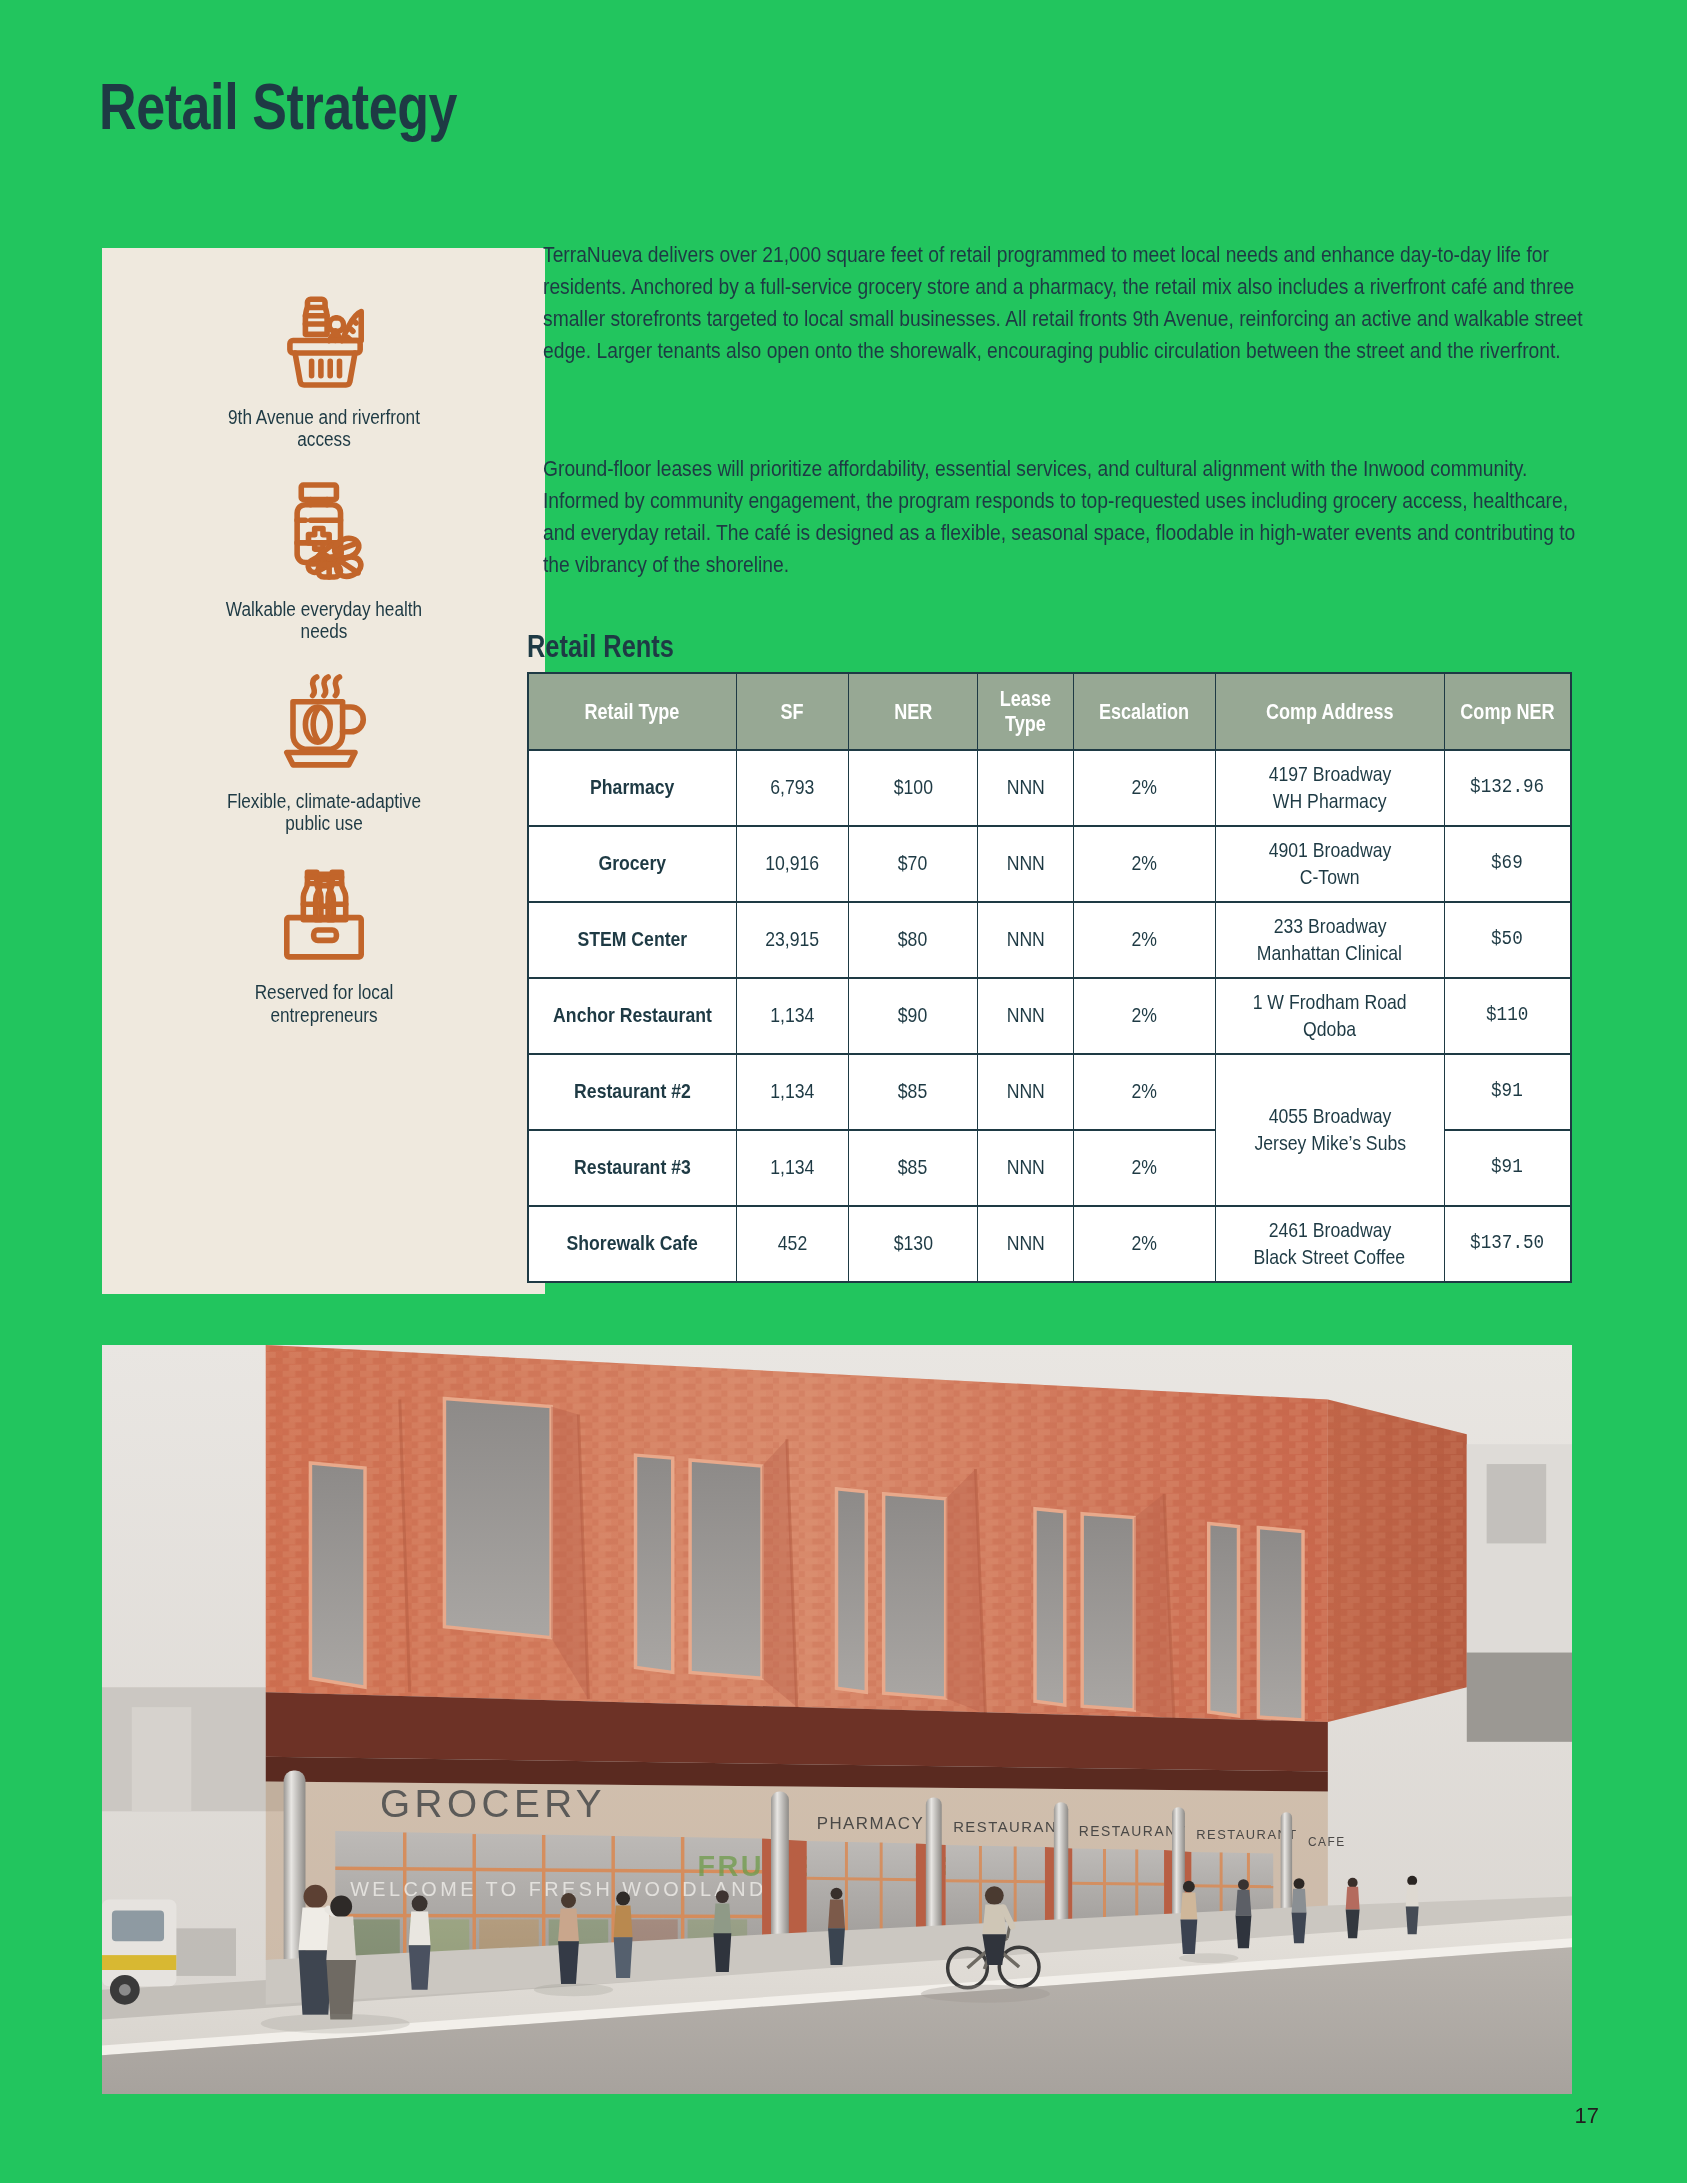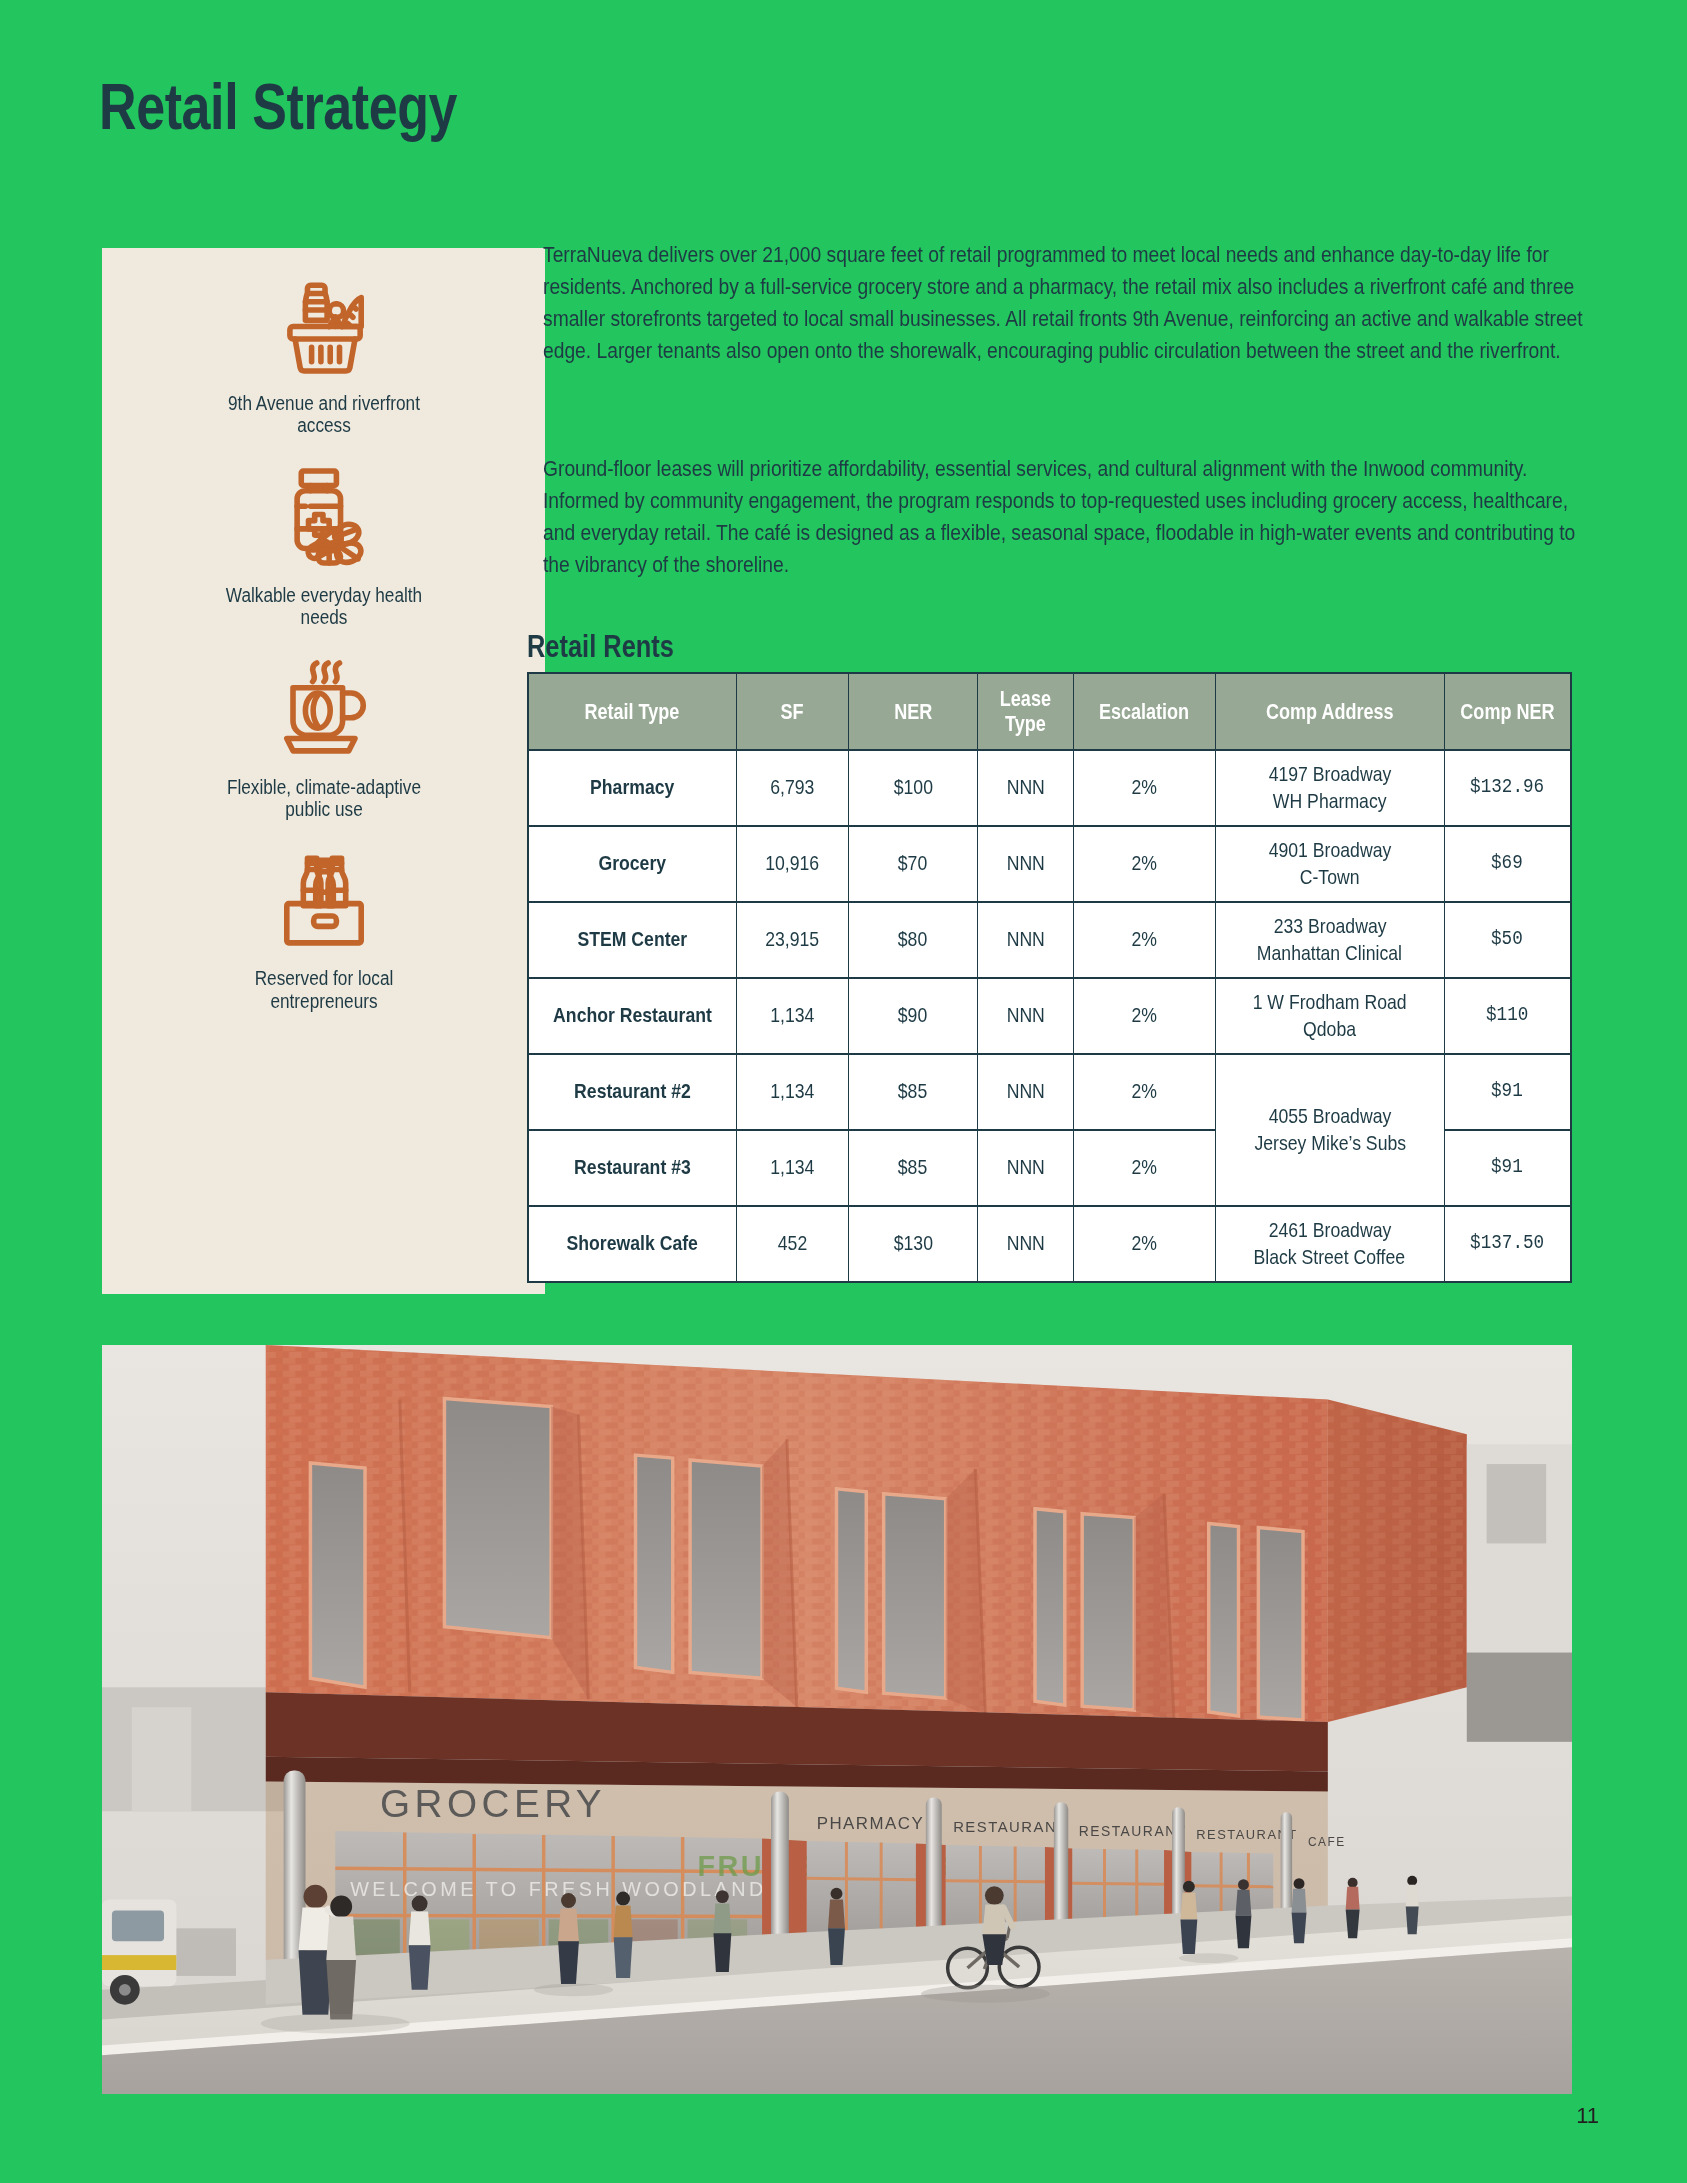--- a/index.html
+++ b/index.html
@@ -20,21 +20,21 @@
     white-space: nowrap;
   }
 
   
   #sidebar {
     position: absolute; left: 102px; top: 248px;
     width: 443px; height: 1046px;
     background: #efe9de;
     display: flex; flex-direction: column;
     align-items: center; justify-content: flex-start;
-    padding-top: 12px;
+    padding-top: 26px;
   }
   .side-item { width: 100%; display: flex; flex-direction: column; align-items: center; margin-bottom: 15px; }
   .side-icon { width: 124px; height: 129px; display: flex; align-items: center; justify-content: center; }
   .side-icon svg { width: 100%; height: 100%; display:block; }
   .side-label {
     margin-top: 3px; width: 278px; text-align: center;
     font-family: "Liberation Sans Narrow","Liberation Sans", sans-serif;
     font-size: 20px; color: #1e3a44; line-height: 1.12;
     transform: scaleX(0.86); transform-origin: center top;
   }
@@ -591,16 +591,16 @@
       </g>
 
       <g fill="#8f8b85" opacity="0.22">
         <ellipse cx="470" cy="1368" rx="150" ry="20"></ellipse>
         <ellipse cx="950" cy="1300" rx="80" ry="13"></ellipse>
         <ellipse cx="2230" cy="1236" rx="60" ry="10"></ellipse>
       </g>
     </svg>
   </div>
 
-  <div id="page-number">11</div>
+  <div id="page-number">17</div>
 
 </div>
 
 
 </body></html>

